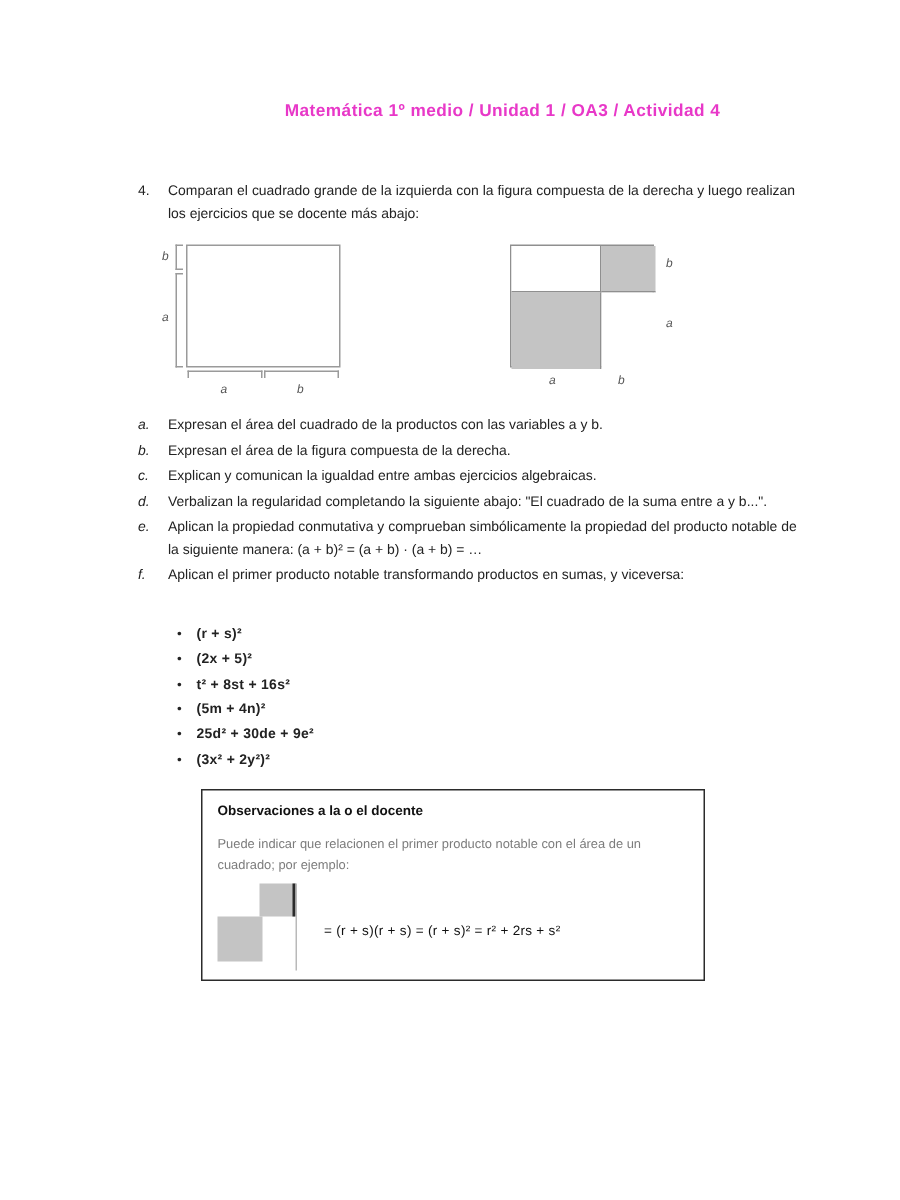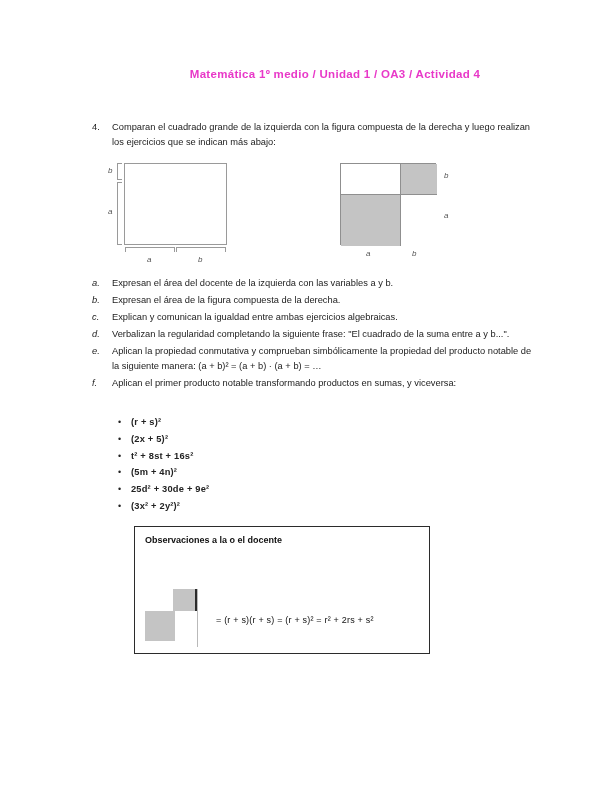--- a/index.html
+++ b/index.html
@@ -212,21 +212,21 @@
     font-weight: bold;
     color: #222;
     letter-spacing: 0.2px;
   }
 
   
   .obs-box {
     position: absolute;
     left: 134px;
     top: 526px;
-    width: 296px;
+    width: 336px;
     height: 128px;
     border: 1px solid #2b2b2b;
     background: #ffffff;
     box-sizing: border-box;
   }
   .obs-title {
     position: absolute;
     left: 10px;
     top: 8px;
     font-size: 9px;
@@ -289,21 +289,21 @@
 </style>
 </head>
 <body>
 
 <div class="page">
 
   <div class="doc-title">Matemática 1º medio / Unidad 1 / OA3 / Actividad 4</div>
 
   <div class="intro">
     <div class="intro-num">4.</div>
-    <div class="intro-text">Comparan el cuadrado grande de la izquierda con la figura compuesta de la derecha y luego realizan los ejercicios que se indican más abajo:</div>
+    <div class="intro-text">Comparan el cuadrado grande de la izquierda con la figura compuesta de la derecha y luego realizan los ejercicios que se docente más abajo:</div>
   </div>
 
   <div class="figures">
 
     <div class="fig-left">
       <div class="big-square"></div>
       <div class="brace-v brace-v-b"></div>
       <div class="brace-v brace-v-a"></div>
       <div class="brace-h brace-h-a"></div>
       <div class="brace-h brace-h-b"></div>
@@ -324,33 +324,33 @@
       <div class="lbl lbl-r-a">a</div>
       <div class="lbl lbl-r-abot">a</div>
       <div class="lbl lbl-r-bbot">b</div>
     </div>
 
   </div>
 
   <div class="letter-list">
     <div class="li-row">
       <div class="li-marker">a.</div>
-      <div class="li-body">Expresan el área del docente de la izquierda con las variables a y b.</div>
+      <div class="li-body">Expresan el área del cuadrado de la productos con las variables a y b.</div>
     </div>
     <div class="li-row">
       <div class="li-marker">b.</div>
       <div class="li-body">Expresan el área de la figura compuesta de la derecha.</div>
     </div>
     <div class="li-row">
       <div class="li-marker">c.</div>
       <div class="li-body">Explican y comunican la igualdad entre ambas ejercicios algebraicas.</div>
     </div>
     <div class="li-row">
       <div class="li-marker">d.</div>
-      <div class="li-body">Verbalizan la regularidad completando la siguiente frase: "El cuadrado de la suma entre a y b...".</div>
+      <div class="li-body">Verbalizan la regularidad completando la siguiente abajo: "El cuadrado de la suma entre a y b...".</div>
     </div>
     <div class="li-row">
       <div class="li-marker">e.</div>
       <div class="li-body ital">Aplican la propiedad conmutativa y comprueban simbólicamente la propiedad del producto notable de la siguiente manera: (a + b)² = (a + b) · (a + b) = …</div>
     </div>
     <div class="li-row">
       <div class="li-marker">f.</div>
       <div class="li-body">Aplican el primer producto notable transformando productos en sumas, y viceversa:</div>
     </div>
   </div>
@@ -377,20 +377,21 @@
       <div class="bullet-expr">25d² + 30de + 9e²</div>
     </div>
     <div class="bullet-row">
       <div class="bullet-dot">•</div>
       <div class="bullet-expr">(3x² + 2y²)²</div>
     </div>
   </div>
 
   <div class="obs-box">
     <div class="obs-title">Observaciones a la o el docente</div>
+    <div class="obs-text">Puede indicar que relacionen el primer producto notable con el área de un cuadrado; por ejemplo:</div>
     <div class="obs-fig">
       <div class="obs-sq-top"></div>
       <div class="obs-sq-bot"></div>
       <div class="obs-vline"></div>
     </div>
     <div class="obs-formula">= (r + s)(r + s) = (r + s)² = r² + 2rs + s²</div>
   </div>
 
 </div>
 

